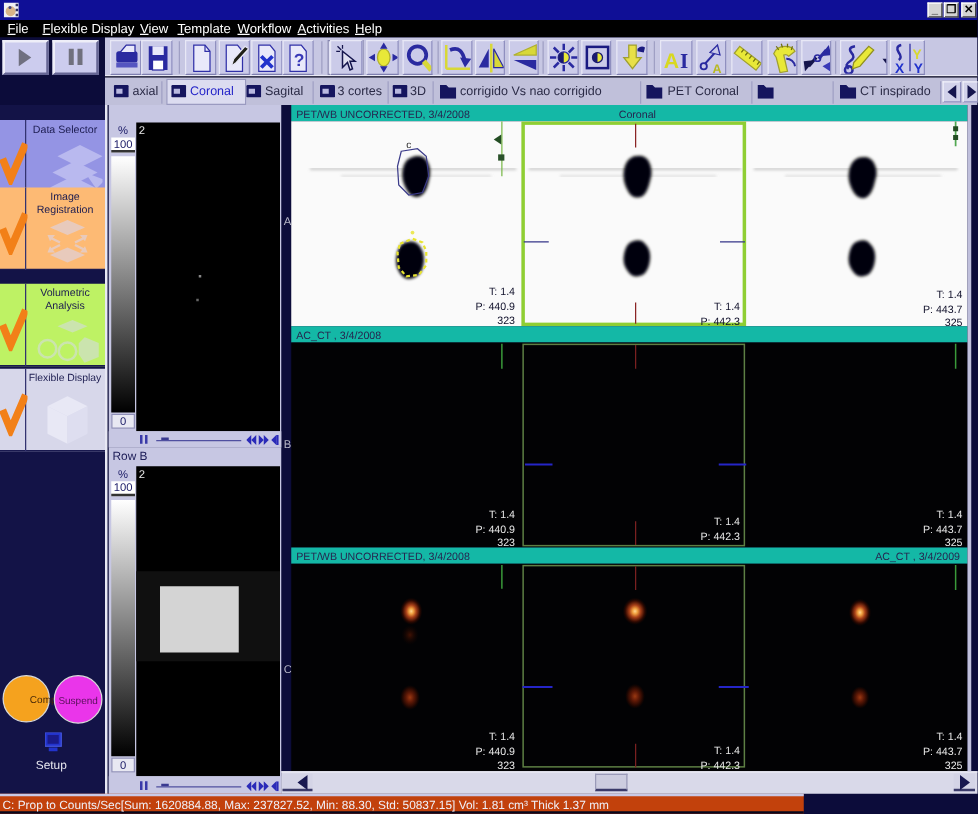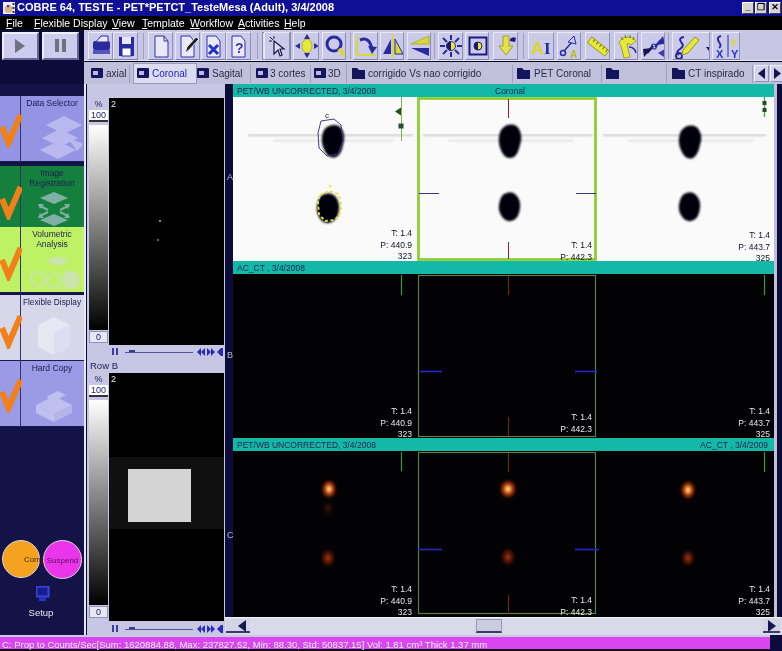--- a/index.html
+++ b/index.html
@@ -36,36 +36,35 @@
 .checkcol { position:absolute; left:0; top:0; width:21px; height:66px; border-right:1px solid #333370; }
 #sidesep { left:84px; top:84px; width:2px; height:552px; background:#e8e8f4; }
 .lutlbl { font-size:9px; color:#20206a; text-align:center; }
 
 
 .hdr { background:#14b8a6; color:#262650; font-size:8.5px; }
 .imgtxt { color:#10102a; font-size:8.5px; text-align:right; line-height:11.5px; }
 .imgtxtw { color:#e8e8e8; font-size:8.5px; text-align:right; line-height:11.5px; }
 
 
-#statusbar { left:0; top:635px; width:770px; height:16px; background:#d946ef; border-top:2px solid #c9c9e6; border-bottom:2px solid #08081e; color:#f0f0f8; font-size:9.5px; }
+#statusbar { left:0; top:635px; width:643px; height:16px; background:#c2410c; border-top:2px solid #c9c9e6; border-bottom:2px solid #08081e; color:#f0f0f8; font-size:9.5px; }
 </style>
 </head>
 <body>
 <div id="app">
 
 <div class="abs" id="titlebar"></div>
 <svg class="abs" style="left:3px;top:2px;" width="12" height="12">
       <rect width="12" height="12" fill="#f0f0f4"></rect>
       <circle cx="5.5" cy="7" r="4" fill="#d8b488"></circle>
       <rect x="9.5" y="1" width="2" height="2" fill="#303060"></rect>
       <rect x="9.5" y="5" width="2" height="2" fill="#303060"></rect>
       <rect x="9.5" y="9" width="2" height="2" fill="#303060"></rect>
       <circle cx="5" cy="4" r="1.2" fill="#404080"></circle>
     </svg>
-<div class="abs" id="titletext">COBRE 64, TESTE - PET*PETCT_TesteMesa (Adult), 3/4/2008</div>
 <div class="abs winbtn" style="left:742px;">_</div>
 <div class="abs winbtn" style="left:755px;">❐</div>
 <div class="abs winbtn" style="left:769px;">✕</div>
 
 <div class="abs" id="menubar">
   <span style="left:6px;"><u>F</u>ile</span>
   <span style="left:34px;"><u>F</u>lexible Display</span>
   <span style="left:112px;"><u>V</u>iew</span>
   <span style="left:142px;"><u>T</u>emplate</span>
   <span style="left:190px;"><u>W</u>orkflow</span>
@@ -306,21 +305,21 @@
             <polygon points="16,24 34,15 52,24 34,33"></polygon>
             <polygon points="14,36 32,27 50,36 32,45"></polygon>
             <polygon points="42,24 58,30 51,37"></polygon>
           </g>
     </svg>
     <svg class="abs checkmark" style="left:0px;top:14px;" width="22" height="38">
           <path d="M2,17 L8.5,33 L20.5,5" stroke="#f28018" stroke-width="6" fill="none"></path>
         </svg>
   </div>
 
-  <div class="abs step" style="top:82px;background:#15803d;">
+  <div class="abs step" style="top:66px;background:#fdba74;">
     <div class="label">Image<br>Registration</div>
     <div class="checkcol"></div>
     <svg class="abs" style="left:26px;top:24px;" width="56" height="40" opacity="0.55">
       <g fill="#d8d8f8">
             <polygon points="14,8 28,2 42,8 28,14"></polygon>
             <polygon points="14,30 28,24 42,30 28,36"></polygon>
             <path d="M14,16 l8,4 M42,16 l-8,4 M14,26 l8,-4 M42,26 l-8,-4" stroke="#d8d8f8" stroke-width="2"></path>
             <polygon points="12,14 18,14 14,19"></polygon>
             <polygon points="44,14 38,14 42,19"></polygon>
             <polygon points="12,28 18,28 14,23"></polygon>
@@ -356,35 +355,20 @@
             <polygon points="10,12 26,4 42,12 26,20"></polygon>
             <polygon points="10,12 10,34 26,42 26,20"></polygon>
             <polygon points="42,12 42,34 26,42 26,20" fill="#e0e0f2"></polygon>
           </g>
     </svg>
     <svg class="abs checkmark" style="left:0px;top:16px;" width="22" height="38">
           <path d="M2,17 L8.5,33 L20.5,5" stroke="#f28018" stroke-width="6" fill="none"></path>
         </svg>
   </div>
 
-  <div class="abs step" style="top:277px;background:#9a9ae6;">
-    <div class="label">Hard Copy</div>
-    <div class="checkcol"></div>
-    <svg class="abs" style="left:28px;top:22px;" width="52" height="40" opacity="0.6">
-      <g fill="#d8d8f8">
-            <polygon points="8,22 26,13 44,22 26,31"></polygon>
-            <polygon points="8,22 8,30 26,39 26,31"></polygon>
-            <polygon points="44,22 44,30 26,39 26,31" fill="#c8c8ee"></polygon>
-            <polygon points="18,14 30,8 38,12 26,18"></polygon>
-          </g>
-    </svg>
-    <svg class="abs checkmark" style="left:0px;top:14px;" width="22" height="38">
-          <path d="M2,17 L8.5,33 L20.5,5" stroke="#f28018" stroke-width="6" fill="none"></path>
-        </svg>
-  </div>
 
   <div class="abs" style="left:2px;top:456px;width:38px;height:38px;border-radius:50%;background:#f5a21e;border:1px solid #d8d8d8;"></div>
   <div class="abs" style="left:1px;top:471px;width:40px;text-align:center;font-size:8px;color:#4a2a08;margin-left:20px;">Complete</div>
   <div class="abs" style="left:43px;top:456px;width:39px;height:39px;border-radius:50%;background:#ea35ea;border:1px solid #d8d8d8;"></div>
   <div class="abs" style="left:43px;top:472px;width:39px;text-align:center;font-size:8px;color:#58105a;">Suspend</div>
 
   <svg class="abs" style="left:36px;top:502px;" width="14" height="16">
     <rect x="0" y="0" width="13" height="11" fill="#2233cc" stroke="#4455dd"></rect>
     <rect x="2" y="2" width="9" height="7" fill="#1a1a88"></rect>
     <rect x="3" y="12" width="7" height="3" fill="#2233cc"></rect>

